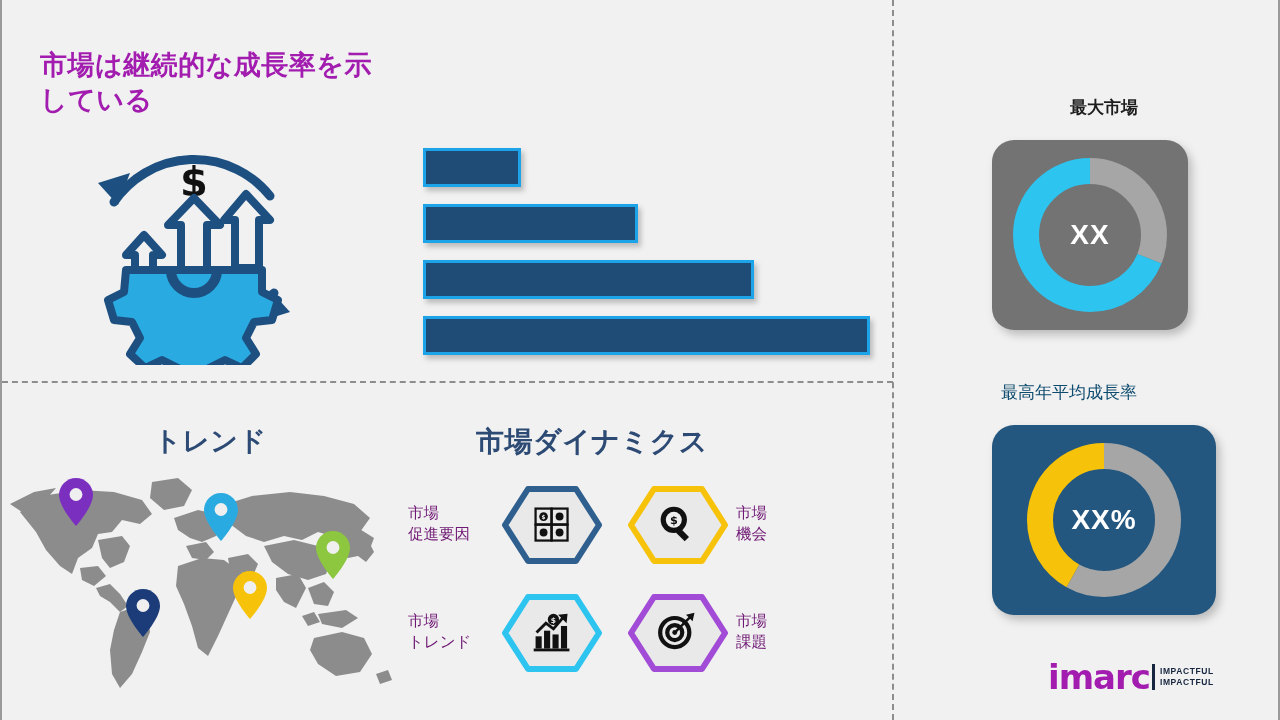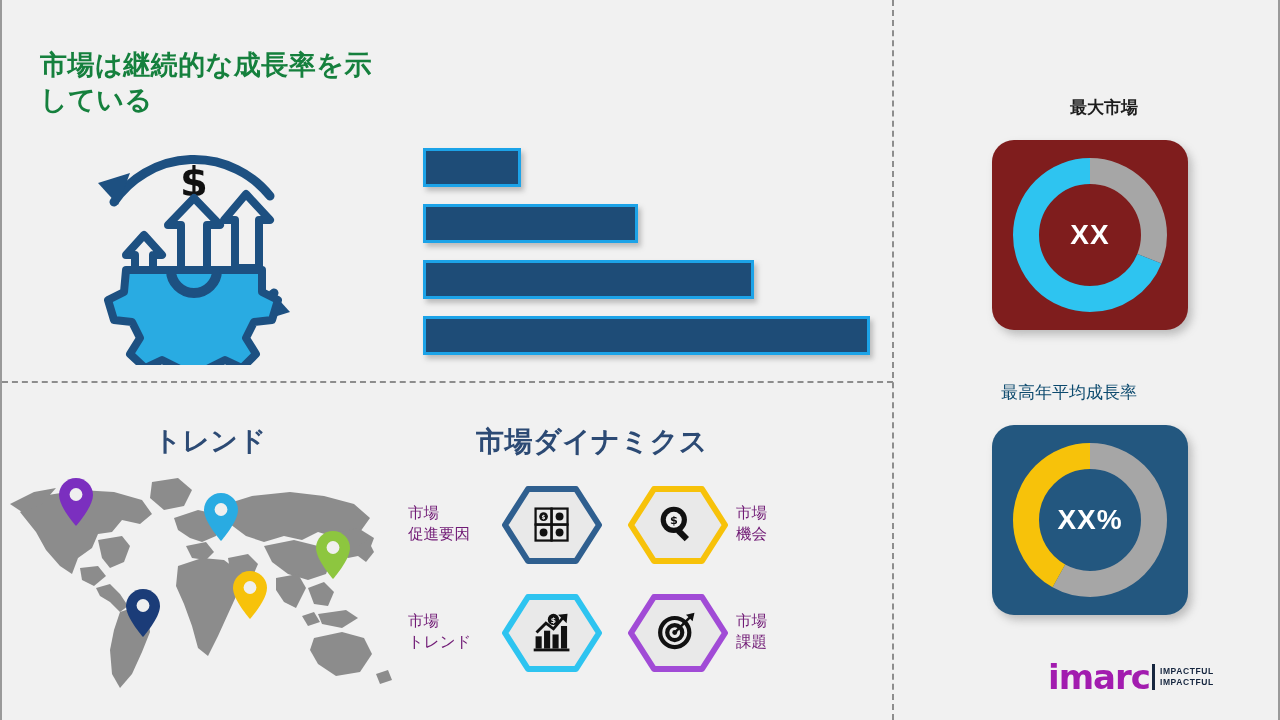--- a/index.html
+++ b/index.html
@@ -20,21 +20,21 @@
   .v-divider{
     position:absolute;left:890px;top:0;width:0;height:720px;
     border-left:2px dashed #8d8d8d;
   }
   .h-divider{
     position:absolute;left:0px;top:381px;width:891px;height:0;
     border-top:2px dashed #8d8d8d;
   }
   
   .head-dark{
-    position:absolute;color:#15803d;font-weight:bold;
+    position:absolute;color:#a21caf;font-weight:bold;
     line-height:1.28;letter-spacing:.5px;
   }
   .head-navy{
     position:absolute;color:#2c4a74;font-weight:bold;
     line-height:1.25;letter-spacing:.5px;
   }
   #title-growth{left:38px;top:48px;width:360px;font-size:27px;}
   #title-opportunity{left:470px;top:50px;font-size:28px;}
   #title-regional{left:152px;top:425px;font-size:27px;}
   #title-dynamics{left:474px;top:424px;font-size:28px;}
@@ -261,30 +261,30 @@
               <path d="M22 23 L40 5" stroke="#111" stroke-width="2.6"></path>
               <path d="M33 5 L42 3 L40 12 Z" fill="#111"></path>
             </g>
           </svg></div>
         <div class="hex-label right" style="width: 80px; margin-left: 8px; text-align: left;">市場
 課題</div>
       </div>
     </div>
 
   <div id="title-largest">最大市場</div>
-  <div class="donut-card" id="donut-largest" style="background: #7f1d1d;">
+  <div class="donut-card" id="donut-largest" style="background: #737373;">
       <div style="position: absolute; left: 50%; top: 50%; transform: translate(-50%, -50%); width: 162px; height: 162px;"><svg viewBox="0 0 162 162" width="162" height="162">
           <circle cx="81" cy="81" r="64" fill="none" stroke="#a6a6a6" stroke-width="26" stroke-dasharray="124.65839649444298 277.46546316505055" stroke-dashoffset="0" transform="rotate(-90 81 81)"></circle>
           <circle cx="81" cy="81" r="64" fill="none" stroke="#2ec4f0" stroke-width="26" stroke-dasharray="277.46546316505055 124.65839649444297" stroke-dashoffset="-124.65839649444298" transform="rotate(-90 81 81)"></circle>
         </svg></div>
       <div class="donut-value">XX</div>
     </div>
 
   <div id="title-cagr">最高年平均成長率</div>
-  <div class="donut-card" id="donut-cagr" style="background: rgb(35, 87, 127);">
+  <div class="donut-card" id="donut-cagr" style="background: rgb(35, 87, 127); padding-left: 28px;">
       <div style="position: absolute; left: 50%; top: 50%; transform: translate(-50%, -50%); width: 162px; height: 162px;"><svg viewBox="0 0 162 162" width="162" height="162">
           <circle cx="81" cy="81" r="64" fill="none" stroke="#a6a6a6" stroke-width="26" stroke-dasharray="233.23183860250626 168.89202105698726" stroke-dashoffset="0" transform="rotate(-90 81 81)"></circle>
           <circle cx="81" cy="81" r="64" fill="none" stroke="#f7c20a" stroke-width="26" stroke-dasharray="168.8920210569873 233.23183860250623" stroke-dashoffset="-233.23183860250626" transform="rotate(-90 81 81)"></circle>
         </svg></div>
       <div class="donut-value">XX%</div>
     </div>
 
   <div id="logo">
     <div class="logo-word">imarc</div>
     <div class="logo-bar"></div>

